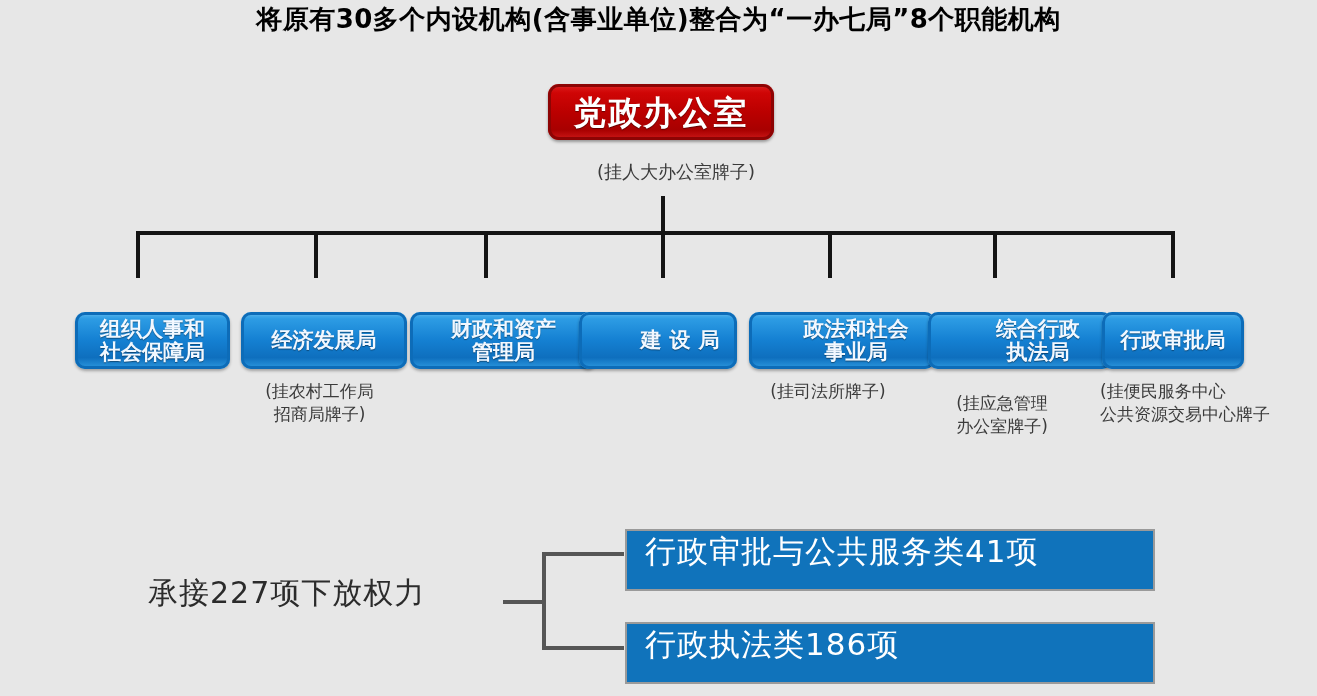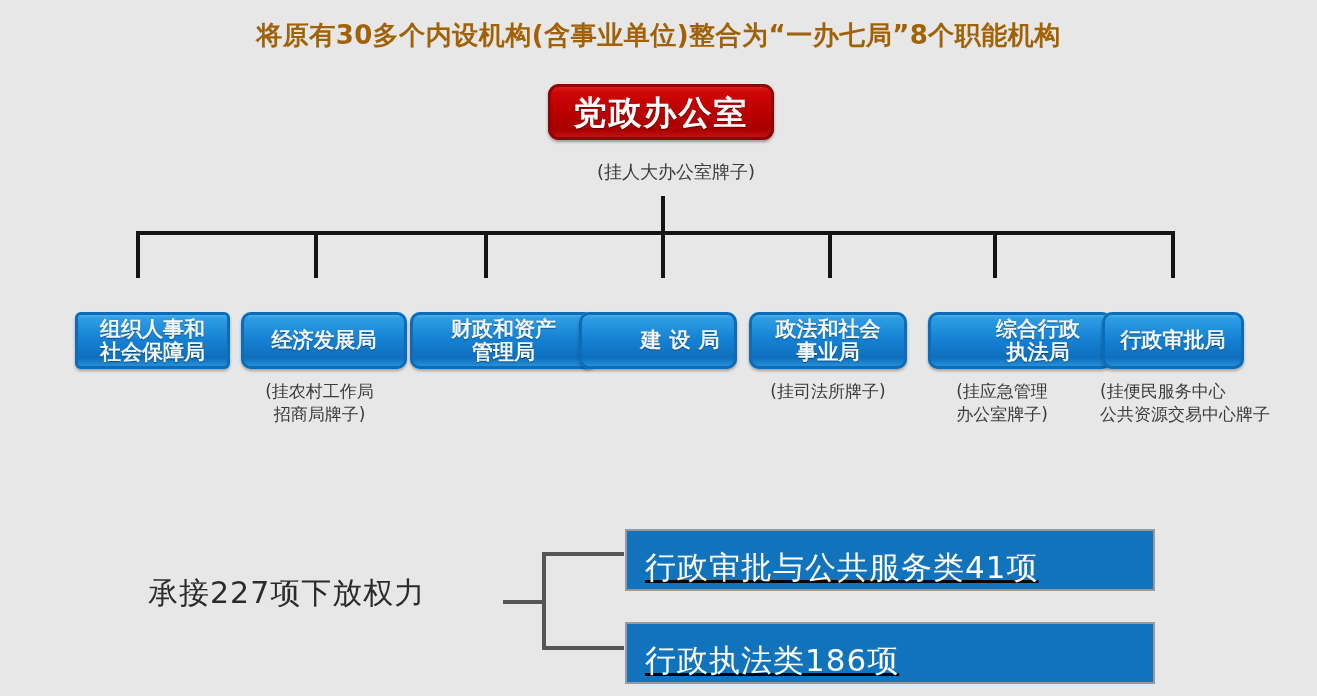--- a/index.html
+++ b/index.html
@@ -17,26 +17,26 @@
     position: relative;
     width: 1317px;
     height: 696px;
     background: #e7e7e7;
   }
 
   
   .title {
     position: absolute;
     left: 0;
-    top: 18px;
+    top: 2px;
     width: 1317px;
     text-align: center;
     font-size: 26px;
     font-weight: bold;
-    color: #a16207;
+    color: #000000;
     letter-spacing: 0.5px;
     white-space: nowrap;
   }
 
   
   .node-root {
     position: absolute;
     left: 548px;
     top: 84px;
     width: 226px;
@@ -184,22 +184,21 @@
   }
   .bar {
     position: absolute;
     left: 625px;
     width: 530px;
     height: 62px;
     background: #1073bb;
     border: 2px solid #9a9a9a;
     box-sizing: border-box;
     display: flex;
-    align-items: flex-end;
-    text-decoration: underline;
+    align-items: flex-start;
   }
   .bar .label {
     font-size: 31px;
     color: #ffffff;
     padding-left: 18px;
     letter-spacing: 1px;
     white-space: nowrap;
   }
   #bar-0 { top: 529px; }
   #bar-1 { top: 622px; }
@@ -220,51 +219,51 @@
   <div class="line bus"></div>
 
   <div class="line drop" style="left:136px;"></div>
   <div class="line drop" style="left:314px;"></div>
   <div class="line drop" style="left:484px;"></div>
   <div class="line drop" style="left:661px;"></div>
   <div class="line drop" style="left:828px;"></div>
   <div class="line drop" style="left:993px;"></div>
   <div class="line drop" style="left:1171px;"></div>
 
-  <div class="node" style="left:75px;  width:155px;border-radius:6px;">
+  <div class="node" style="left:75px;  width:155px;">
     <span class="label">组织人事和
 社会保障局</span>
   </div>
 
   <div class="node" style="left:241px; width:166px;">
     <span class="label">经济发展局</span>
   </div>
   <div class="node-sub" style="left:241px; width:157px;">(挂农村工作局
 招商局牌子)</div>
 
   <div class="node" style="left:410px; width:187px;">
     <span class="label">财政和资产
 管理局</span>
   </div>
 
   <div class="node wide-spaced" style="left:579px; width:158px;">
     <span class="label">建设局</span>
   </div>
 
-  <div class="node" style="left:749px; width:158px;">
+  <div class="node" style="left:749px; width:158px;padding-left:28px;">
     <span class="label">政法和社会
 事业局</span>
   </div>
   <div class="node-sub" style="left:749px; width:158px;">(挂司法所牌子)</div>
 
   <div class="node" style="left:928px; width:148px;padding-left:36px;">
     <span class="label">综合行政
 执法局</span>
   </div>
-  <div class="node-sub" style="left:928px; width:148px;">(挂应急管理
+  <div class="node-sub" style="left:928px; width:148px;margin-top:12px;">(挂应急管理
 办公室牌子)</div>
 
   <div class="node" style="left:1102px; width:142px;">
     <span class="label">行政审批局</span>
   </div>
   <div class="node-sub" style="left:1100px; width:230px; text-align:left;">(挂便民服务中心
 公共资源交易中心牌子</div>
 
   <div class="bottom-label">承接227项下放权力</div>
   <div class="bline b-stub"></div>

